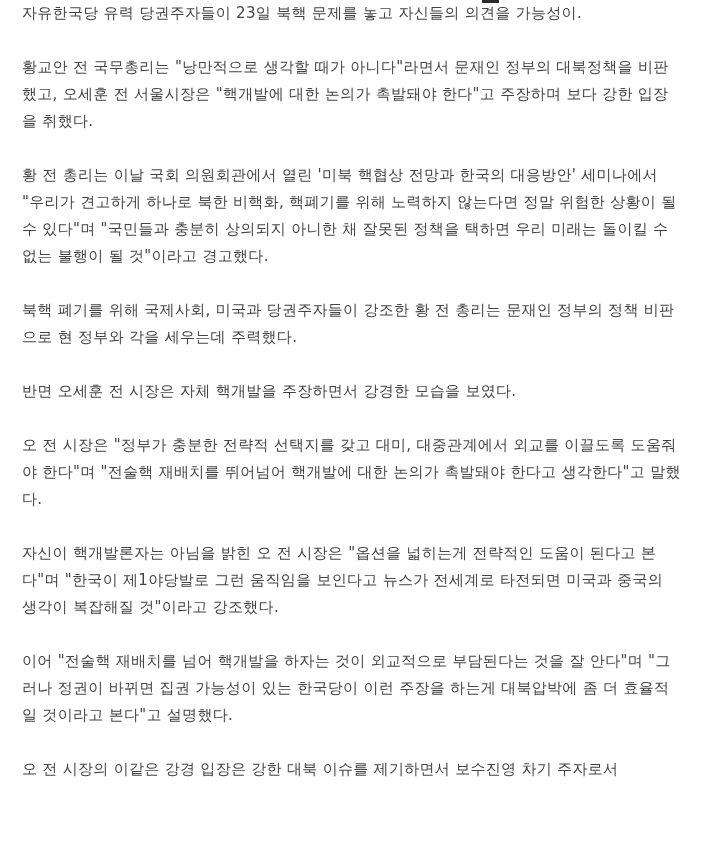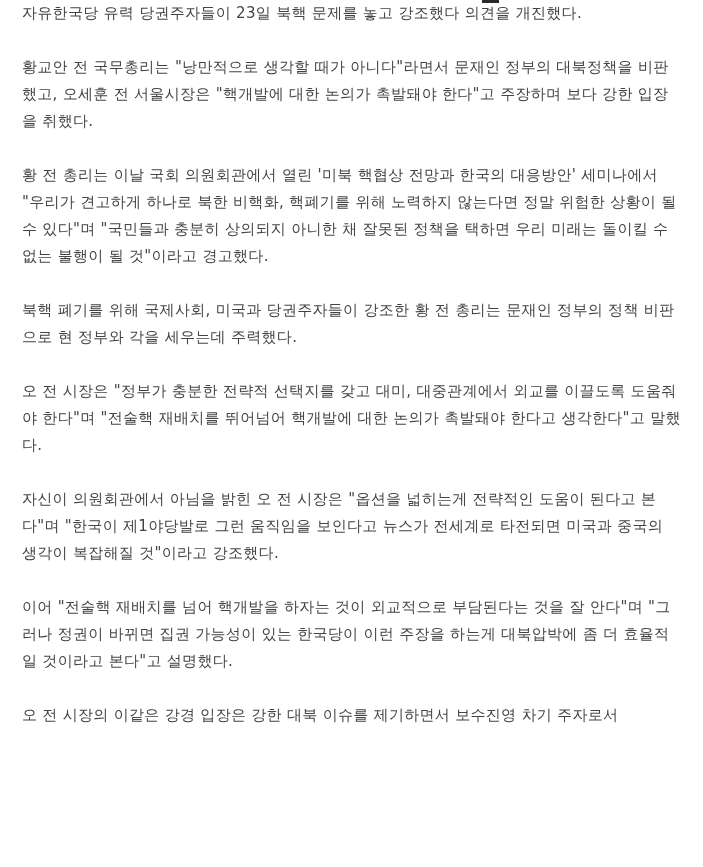--- a/index.html
+++ b/index.html
@@ -41,21 +41,22 @@
     height: 3px;
     background: #2b2b2b;
   }
 </style>
 </head>
 <body>
 
 <div class="top-cropped-fragment"></div>
 
 <div class="article-body">
-  <p>자유한국당 유력 당권주자들이 23일 북핵 문제를 놓고 강조했다 의견을 개진했다.</p>
+  <p>자유한국당 유력 당권주자들이 23일 북핵 문제를 놓고 자신들의 의견을 가능성이.</p>
   <p>황교안 전 국무총리는 "낭만적으로 생각할 때가 아니다"라면서 문재인 정부의 대북정책을 비판했고, 오세훈 전 서울시장은 "핵개발에 대한 논의가 촉발돼야 한다"고 주장하며 보다 강한 입장을 취했다.</p>
   <p>황 전 총리는 이날 국회 의원회관에서 열린 '미북 핵협상 전망과 한국의 대응방안' 세미나에서 "우리가 견고하게 하나로 북한 비핵화, 핵폐기를 위해 노력하지 않는다면 정말 위험한 상황이 될 수 있다"며 "국민들과 충분히 상의되지 아니한 채 잘못된 정책을 택하면 우리 미래는 돌이킬 수 없는 불행이 될 것"이라고 경고했다.</p>
   <p>북핵 폐기를 위해 국제사회, 미국과 당권주자들이 강조한 황 전 총리는 문재인 정부의 정책 비판으로 현 정부와 각을 세우는데 주력했다.</p>
+  <p>반면 오세훈 전 시장은 자체 핵개발을 주장하면서 강경한 모습을 보였다.</p>
   <p>오 전 시장은 "정부가 충분한 전략적 선택지를 갖고 대미, 대중관계에서 외교를 이끌도록 도움줘야 한다"며 "전술핵 재배치를 뛰어넘어 핵개발에 대한 논의가 촉발돼야 한다고 생각한다"고 말했다.</p>
-  <p>자신이 의원회관에서 아님을 밝힌 오 전 시장은 "옵션을 넓히는게 전략적인 도움이 된다고 본다"며 "한국이 제1야당발로 그런 움직임을 보인다고 뉴스가 전세계로 타전되면 미국과 중국의 생각이 복잡해질 것"이라고 강조했다.</p>
+  <p>자신이 핵개발론자는 아님을 밝힌 오 전 시장은 "옵션을 넓히는게 전략적인 도움이 된다고 본다"며 "한국이 제1야당발로 그런 움직임을 보인다고 뉴스가 전세계로 타전되면 미국과 중국의 생각이 복잡해질 것"이라고 강조했다.</p>
   <p>이어 "전술핵 재배치를 넘어 핵개발을 하자는 것이 외교적으로 부담된다는 것을 잘 안다"며 "그러나 정권이 바뀌면 집권 가능성이 있는 한국당이 이런 주장을 하는게 대북압박에 좀 더 효율적일 것이라고 본다"고 설명했다.</p>
   <p>오 전 시장의 이같은 강경 입장은 강한 대북 이슈를 제기하면서 보수진영 차기 주자로서</p>
 </div>
 
 </body></html>

